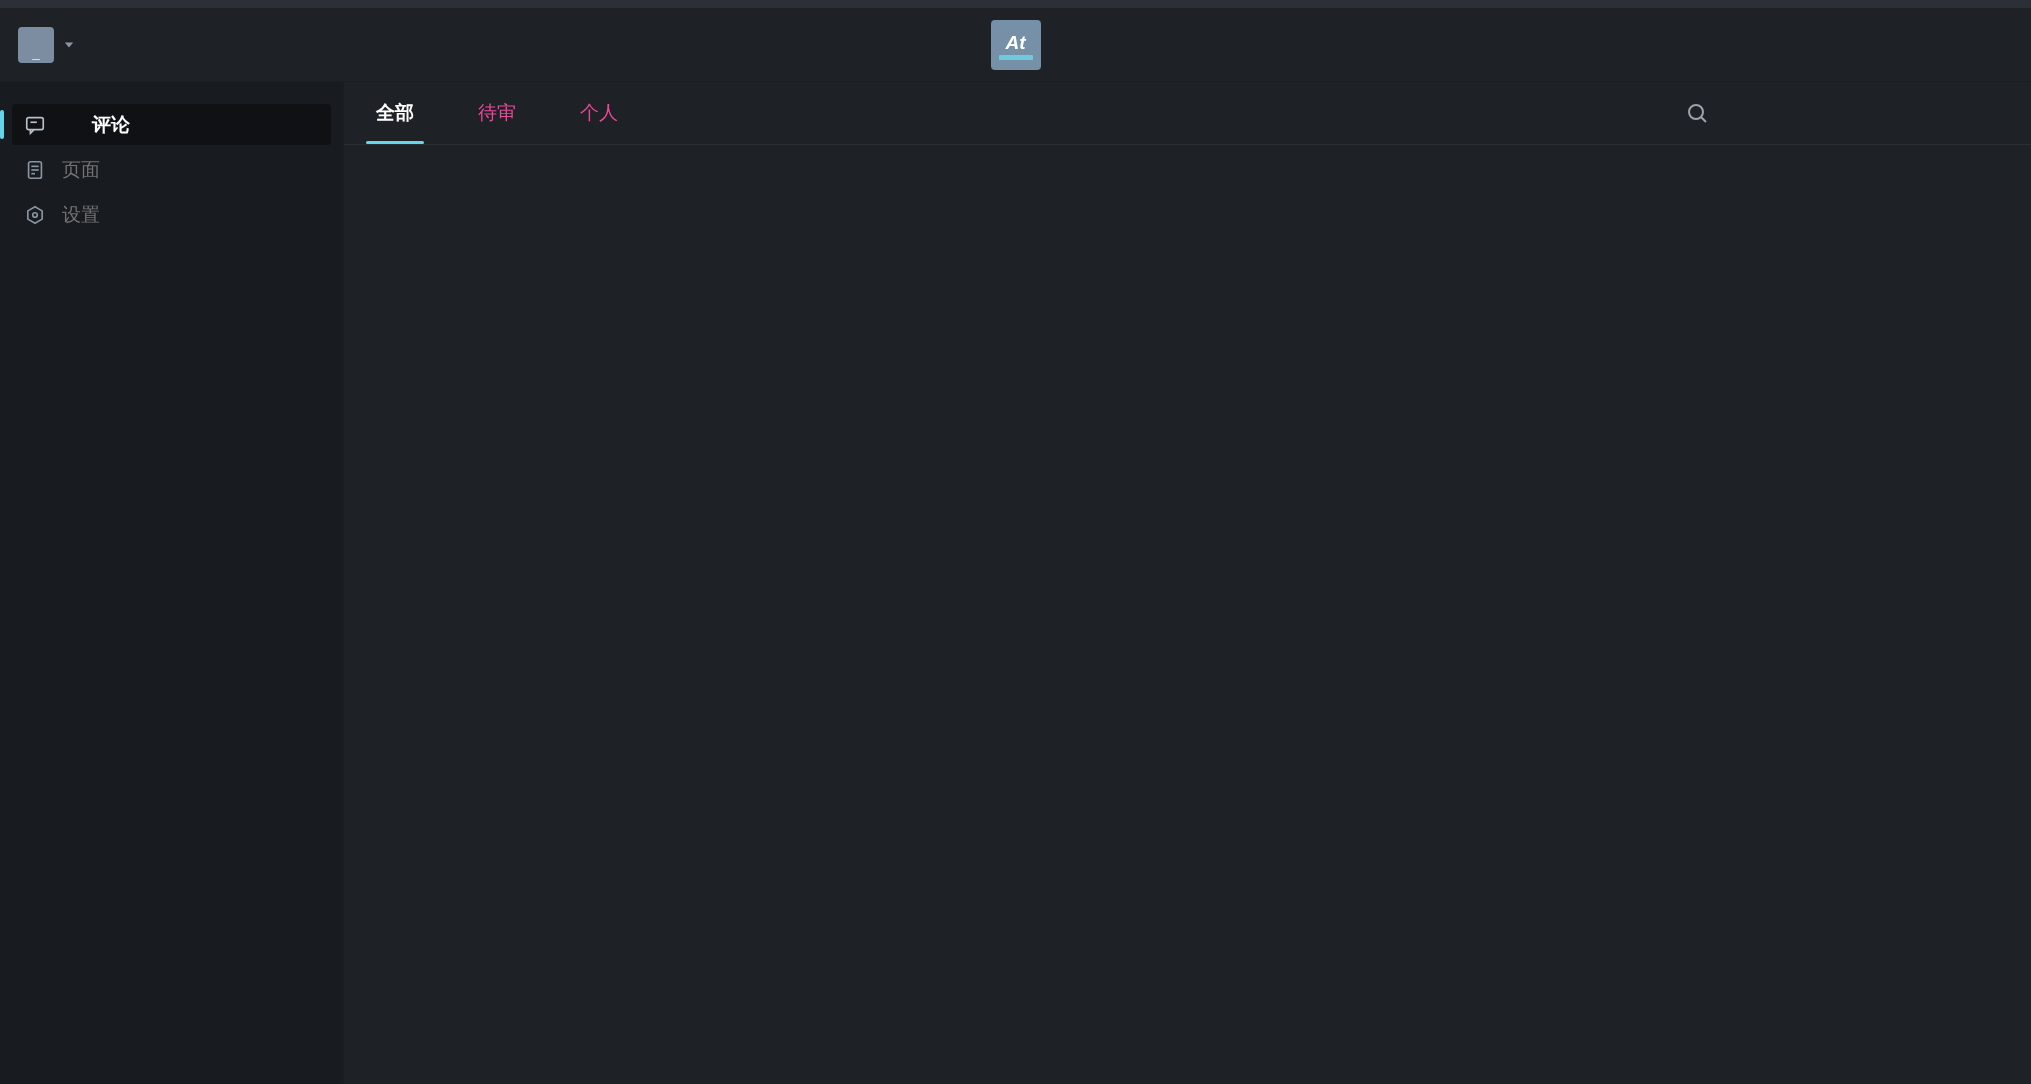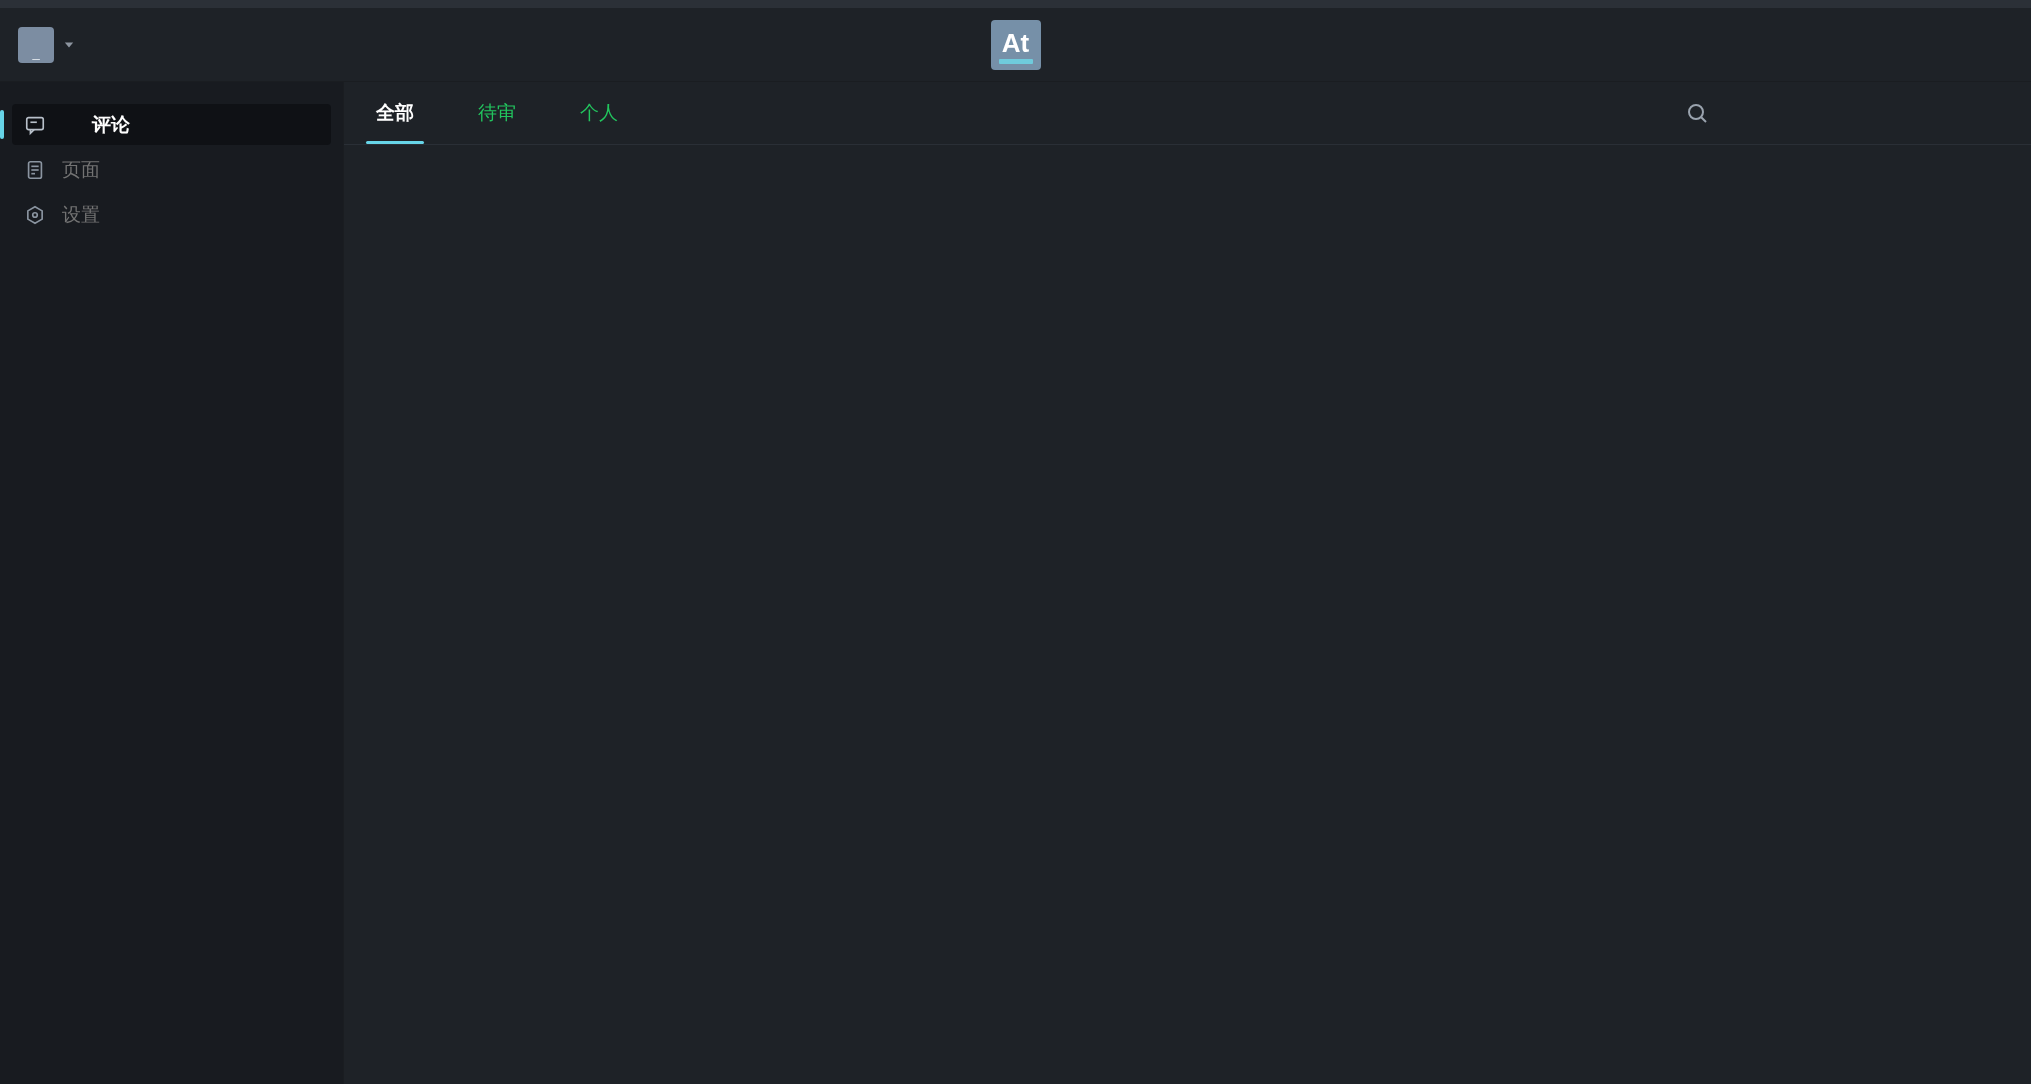--- a/index.html
+++ b/index.html
@@ -66,22 +66,23 @@
     background: #7690a8;
     display: flex;
     flex-direction: column;
     align-items: center;
     justify-content: center;
     gap: 3px;
     padding-top: 4px;
   }
 
   .brand-logo .brand-text {
+    font-style: italic;
     font-weight: 700;
-    font-size: 26px;
+    font-size: 19px;
     color: #fff;
     line-height: 1;
   }
 
   .brand-logo .brand-underline {
     width: 34px;
     height: 5px;
     background: #6fcbdc;
     border-radius: 1px;
   }
@@ -165,21 +166,21 @@
     display: flex;
     align-items: stretch;
     height: 100%;
   }
 
   .tab {
     padding: 0 32px;
     display: flex;
     align-items: center;
     font-size: 19px;
-    color: #22c55e;
+    color: #ec4899;
     cursor: pointer;
     position: relative;
   }
 
   .tab.active {
     color: #ffffff;
     font-weight: 600;
   }
 
   .tab.active::after {

